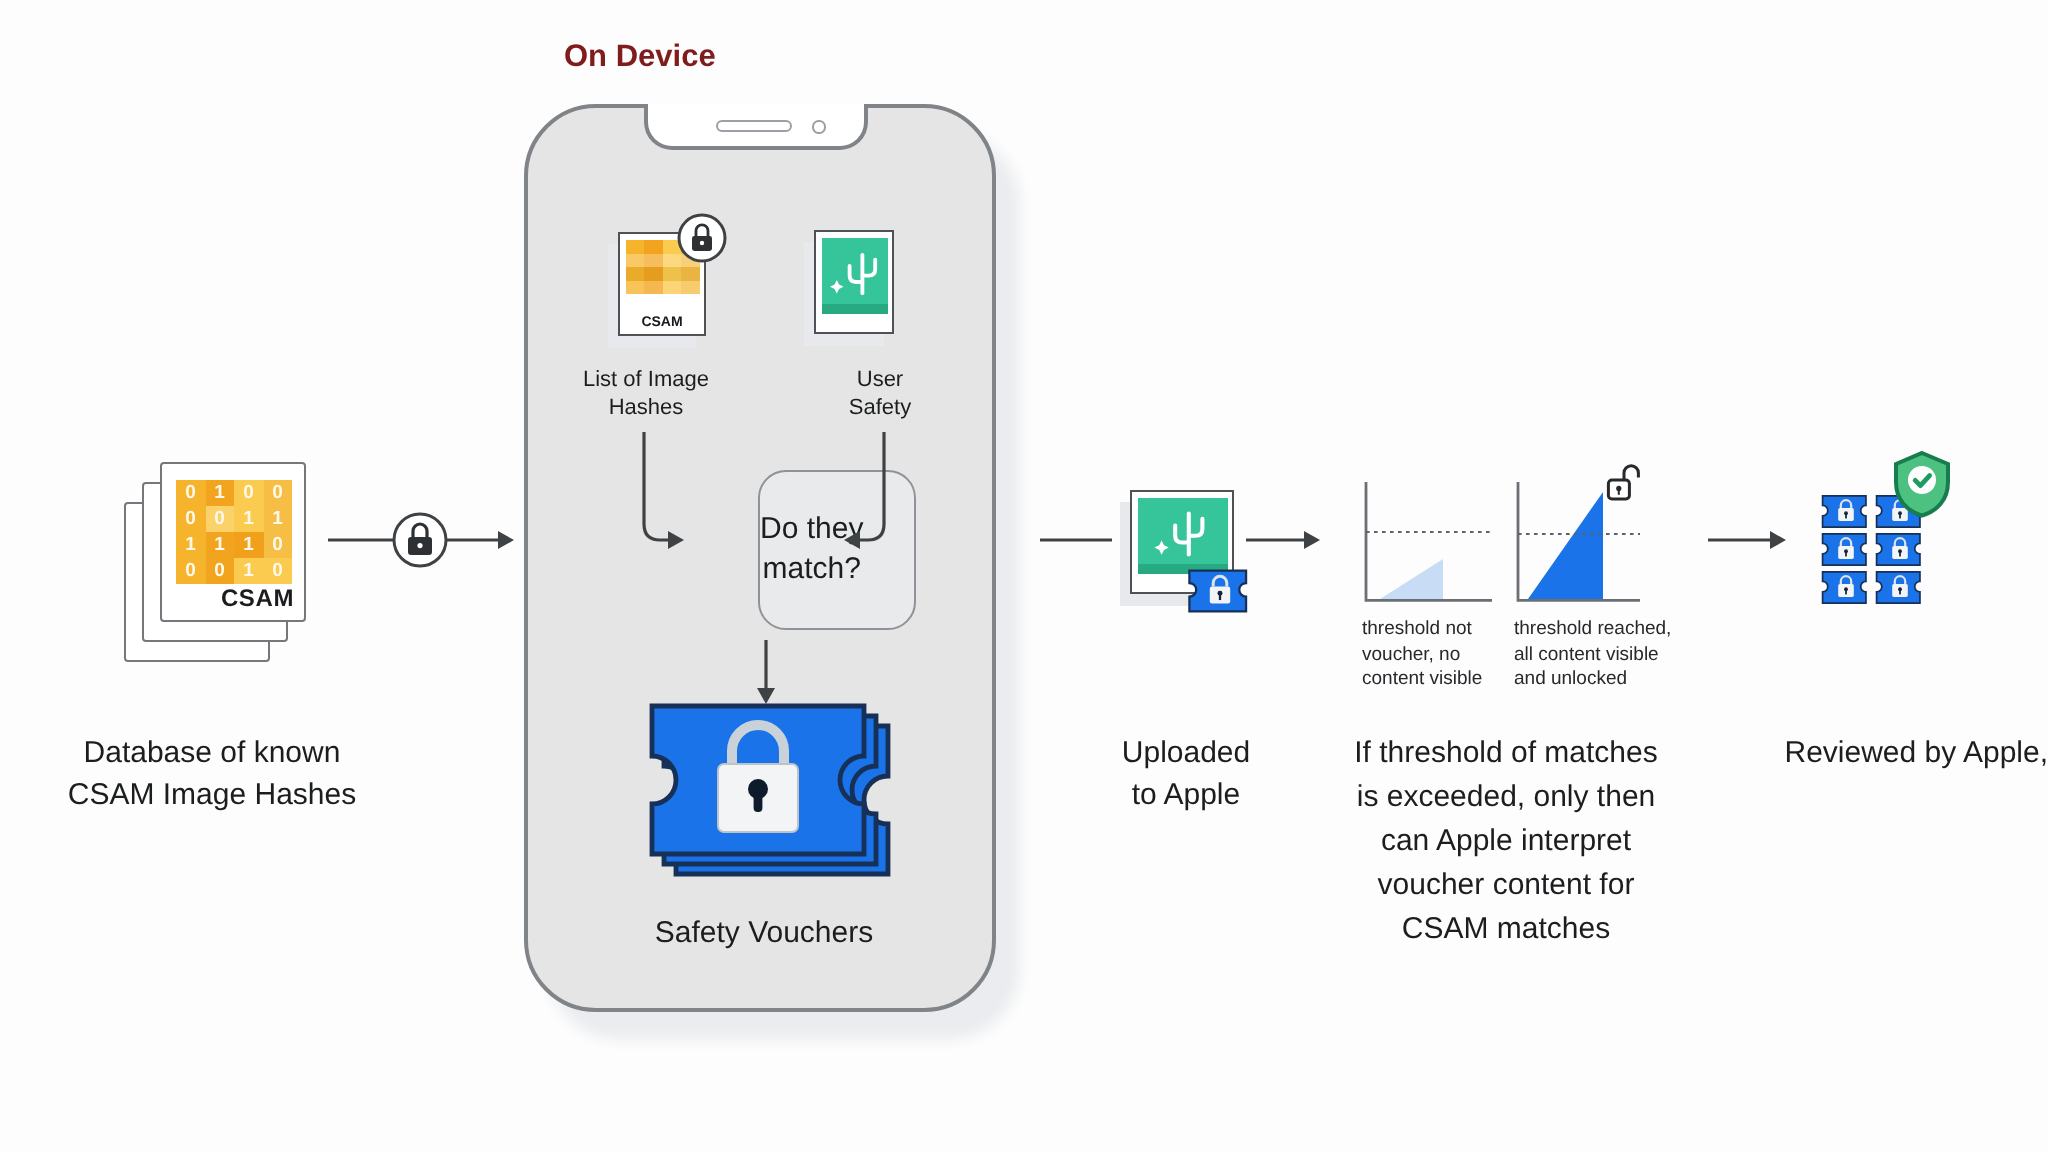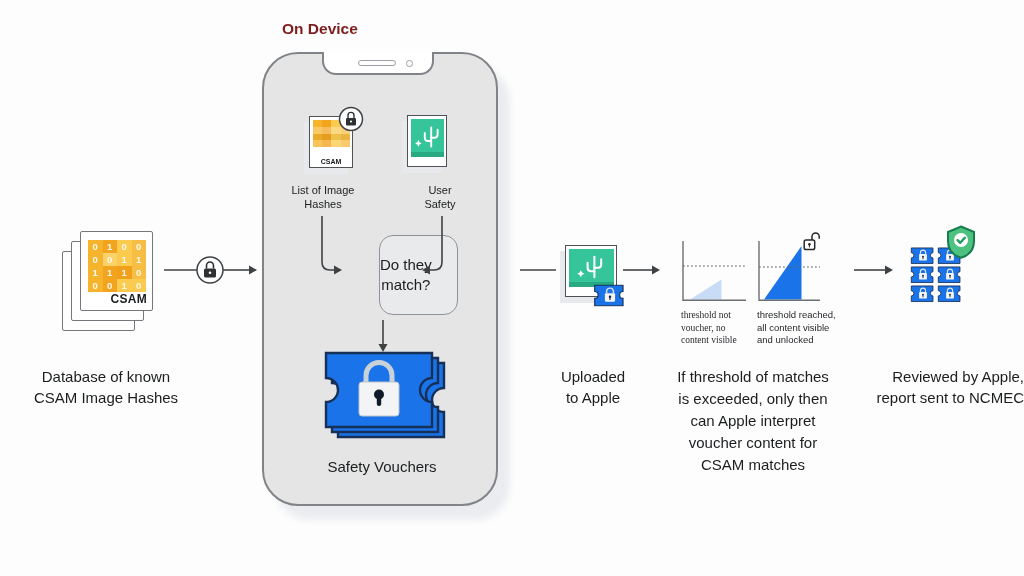--- a/index.html
+++ b/index.html
@@ -181,21 +181,21 @@
     <polygon points="12,71.5 49.5,71.5 49.5,18" fill="#1A73E8"></polygon>
     <path d="M7,13 V72.2 H68" stroke="#6B6F73" stroke-width="1.4" fill="none"></path>
     <line x1="7" y1="39" x2="68" y2="39" stroke="#5F6368" stroke-width="1.1" stroke-dasharray="1.8,2.2"></line>
   </svg>
   <svg class="abs" style="left:803px; top:231px;" width="17" height="20" viewBox="0 0 17 20">
     <path d="M9,9 V5.5 A3.6,3.6 0 0 1 16.2,5.5 V7.8" stroke="#26282B" stroke-width="1.5" fill="none"></path>
     <rect x="1.2" y="9" width="10.5" height="9.5" rx="1.8" stroke="#26282B" stroke-width="1.5" fill="#FFFFFF"></rect>
     <circle cx="6.4" cy="13.2" r="1.3" fill="#26282B"></circle>
     <rect x="5.9" y="13.8" width="1" height="2.6" fill="#26282B"></rect>
   </svg>
-  <div class="cap" style="left:681px; top:309px; width:80px;font-family:Liberation Serif, serif;">
+  <div class="cap" style="left:681px; top:309px; width:80px;">
     <div>threshold not</div>
     <div>voucher, no</div>
     <div>content visible</div>
   </div>
   <div class="cap" style="left:757px; top:309px; width:92px;">
     <div>threshold reached,</div>
     <div>all content visible</div>
     <div>and unlocked</div>
   </div>
   <div class="lbl" style="left:640px; top:366px; width:226px; line-height:22px;">
@@ -214,21 +214,20 @@
     <use href="#sym-ticket" x="2" y="40" width="26" height="17.5"></use>
     <use href="#sym-ticket" x="29" y="40" width="26" height="17.5"></use>
   </svg>
   <svg class="abs" style="left:946px; top:225px;" width="30" height="34" viewBox="0 0 30 34">
     <path d="M15,1.5 L28,7 V16 C28,25 22.5,30.5 15,32.8 C7.5,30.5 2,25 2,16 V7 Z" stroke="#177D4E" stroke-width="2" fill="#4DC17F"></path>
     <circle cx="15" cy="15" r="7" fill="#FFFFFF"></circle>
     <path d="M11.6,15.2 L14.2,17.8 L18.8,12.8" stroke="#1E9C5D" stroke-width="2.4" fill="none" stroke-linecap="round" stroke-linejoin="round"></path>
   </svg>
   <div class="lbl" style="left:856px; top:366px; width:168px;text-align:right;">
     <div>Reviewed by Apple,</div>
-    <div>report sent to NCMEC</div>
   </div>
 
   <svg class="overlay" width="1024" height="576" viewBox="0 0 1024 576">
     <g stroke="#3F4245" stroke-width="1.6" fill="none">
       <g>
         <path d="M164,270 H197"></path>
         <path d="M223,270 H249"></path>
       </g>
       <path d="M520,270 H556"></path>
       <path d="M623,270 H652"></path>

